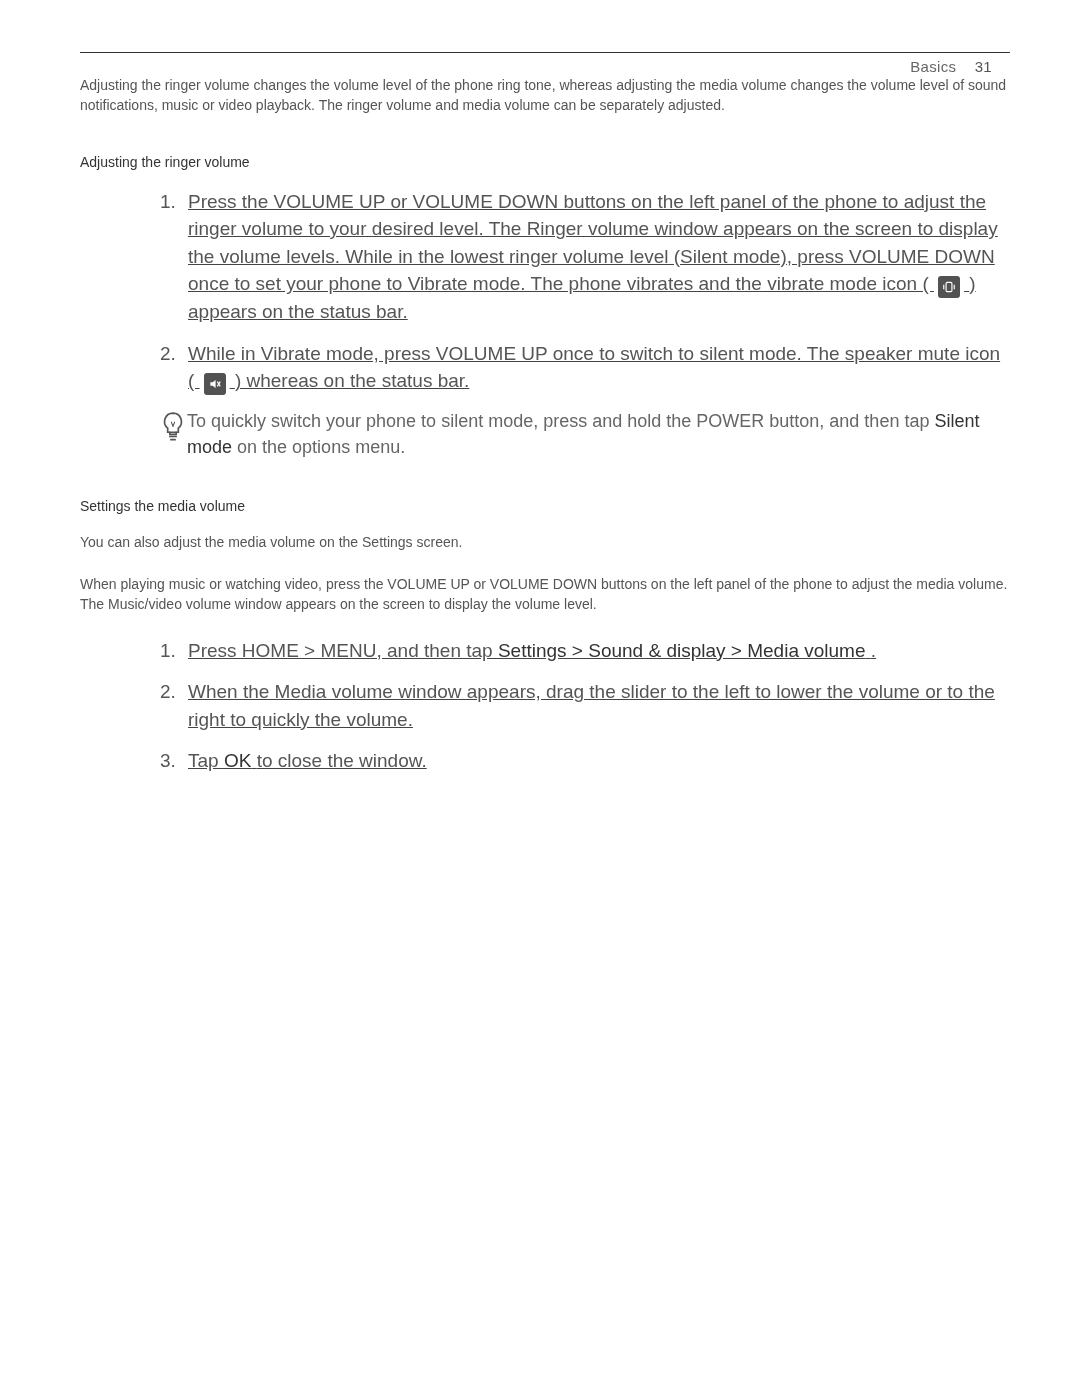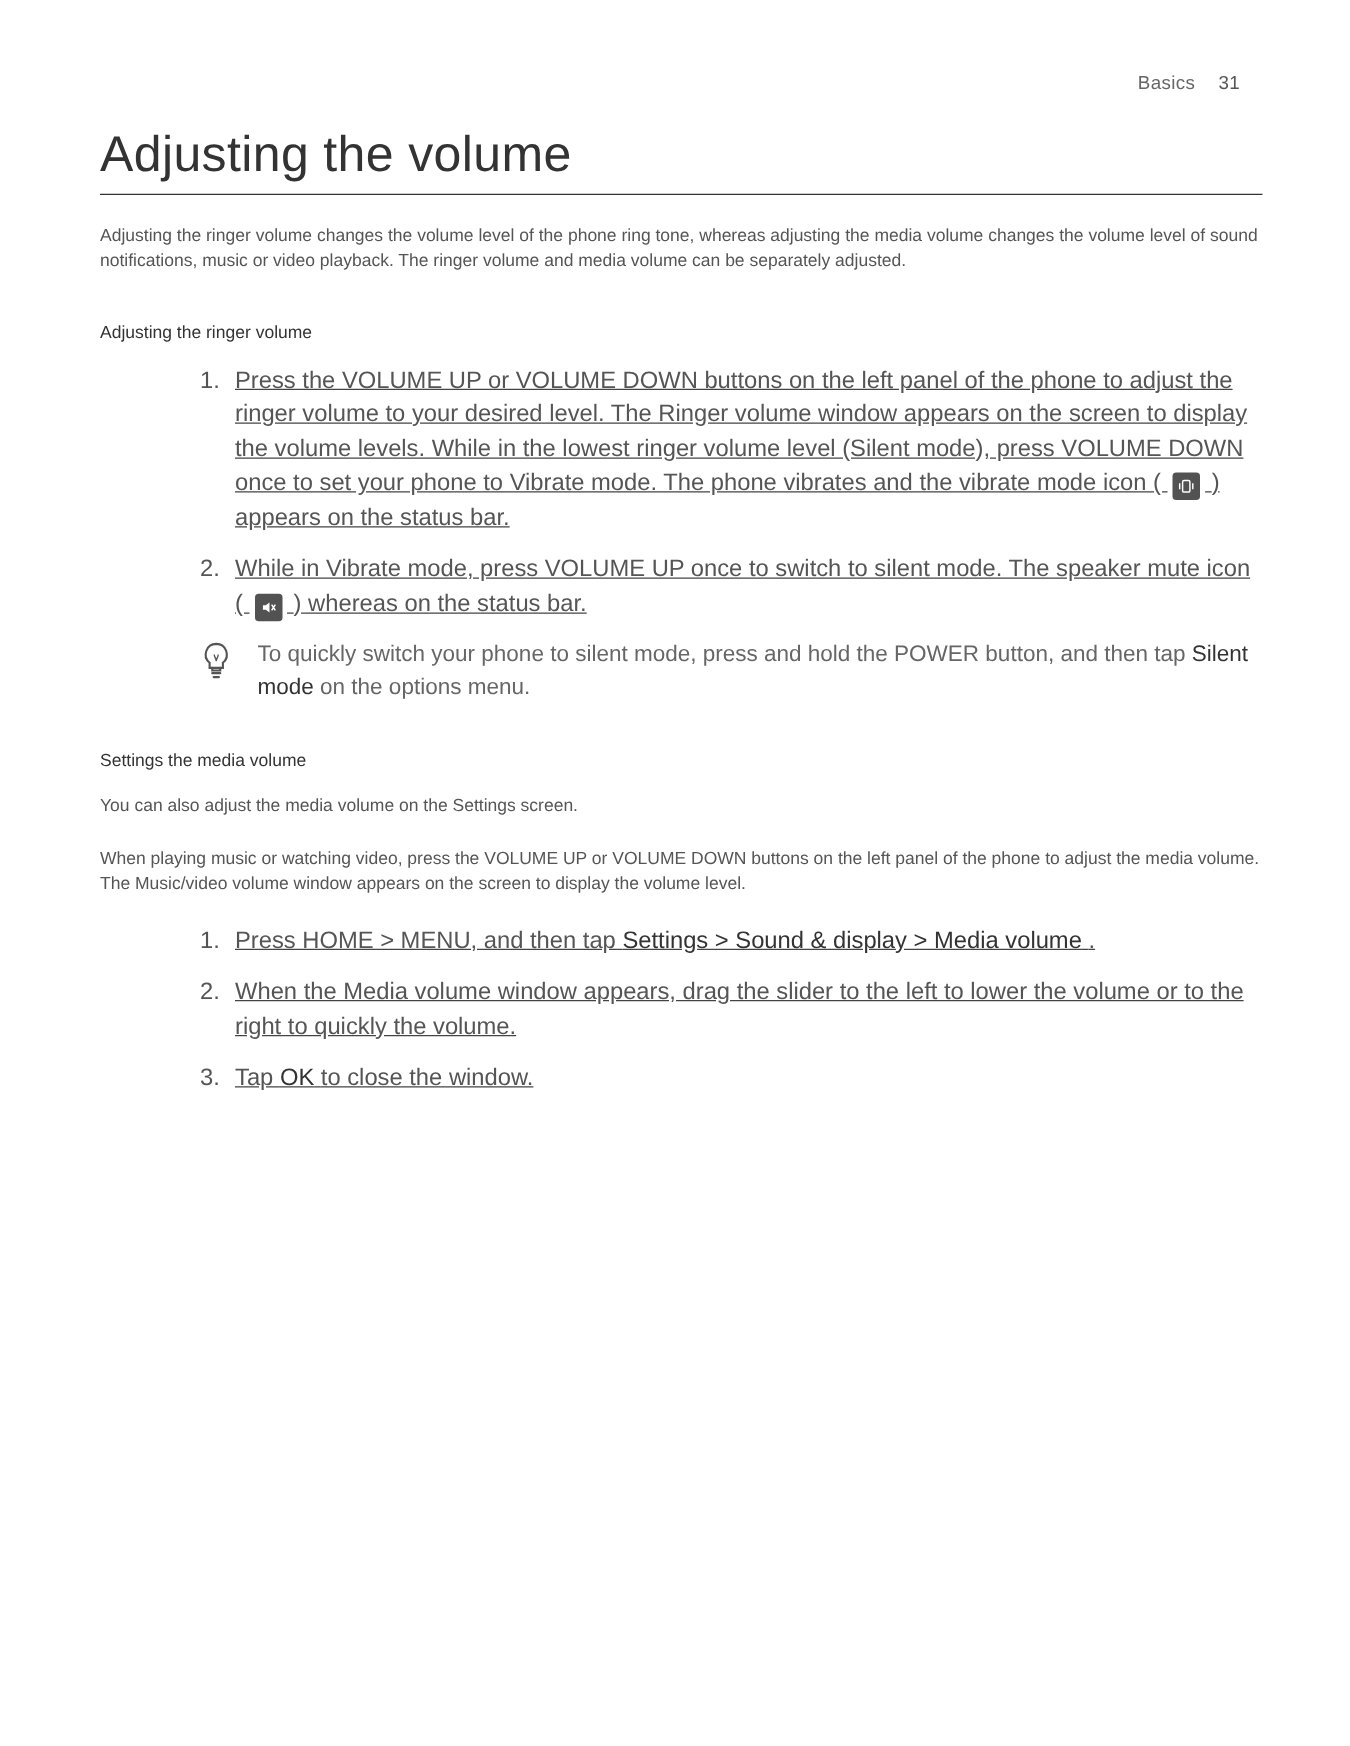--- a/index.html
+++ b/index.html
@@ -93,21 +93,21 @@
     margin: 0 4px;
     align-items: center;
     justify-content: center;
     color: #fff;
   }
   .inline-icon svg { width: 14px; height: 14px; }
   .tip-row {
     display: flex;
     align-items: flex-start;
     margin: 4px 0 10px 80px;
-    gap: 20px;
+    gap: 1px;
   }
   .tip-icon {
     flex: 0 0 26px;
     color: #555;
     margin-top: 2px;
   }
   .tip-icon svg { width: 26px; height: 34px; }
   .tip-text {
     font-size: 18px;
     line-height: 1.4;
@@ -117,21 +117,20 @@
 </head>
 <body>
 
 <div class="page">
 
   <div class="running-header">
     <span>Basics</span>
     <span class="pagenum">31</span>
   </div>
 
-  <h1 class="title">Adjusting the volume</h1>
   <hr class="rule">
 
   <p class="body body-indent">Adjusting the ringer volume changes the volume level of the phone ring tone, whereas adjusting the media volume changes the volume level of sound notifications, music or video playback. The ringer volume and media volume can be separately adjusted.</p>
 
   <h2 class="section">Adjusting the ringer volume</h2>
 
   <ol class="steps">
     <li>
       <span>Press the VOLUME UP or VOLUME DOWN buttons on the left panel of the phone to adjust the ringer volume to your desired level. The Ringer volume window appears on the screen to display the volume levels. While in the lowest ringer volume level (Silent mode), press VOLUME DOWN once to set your phone to Vibrate mode. The phone vibrates and the vibrate mode icon ( </span>
       <span class="inline-icon">

